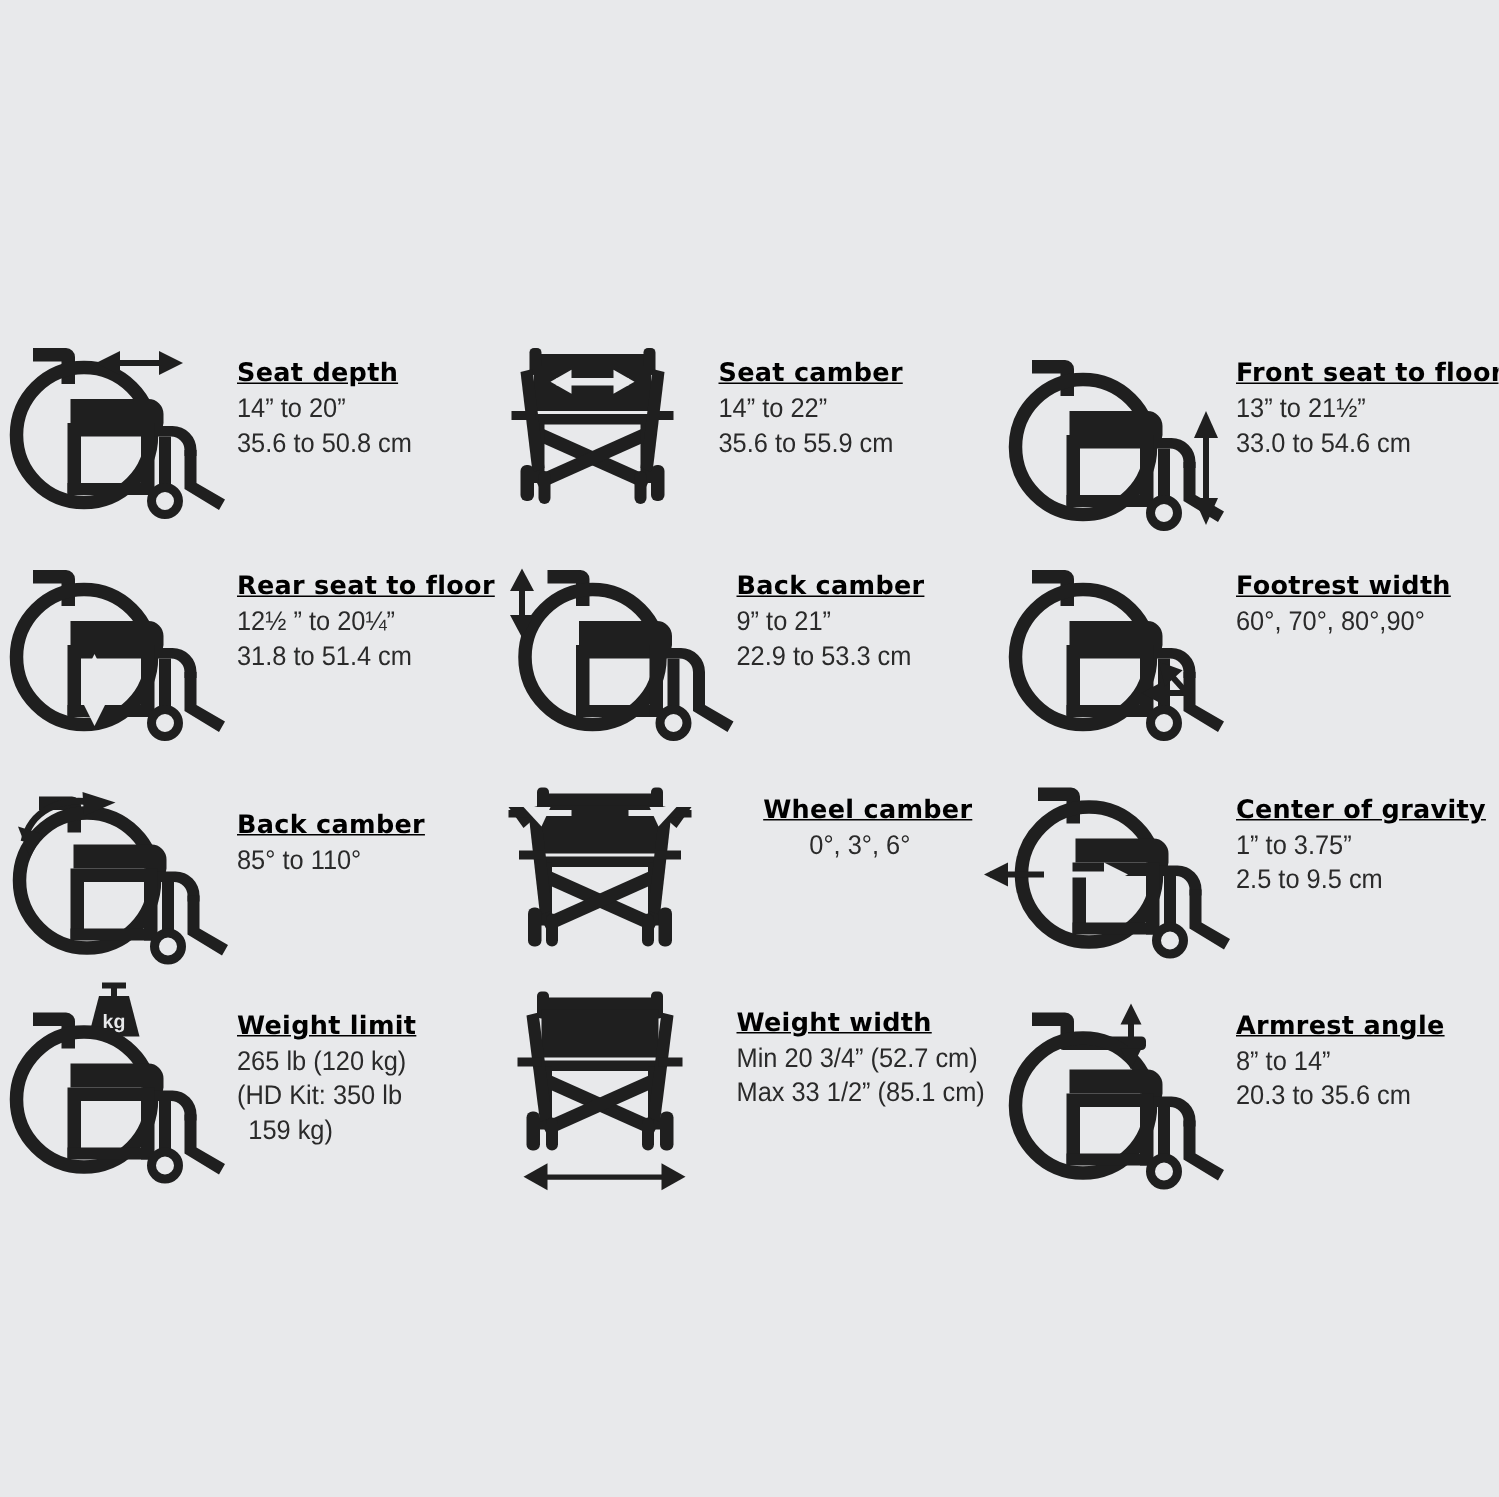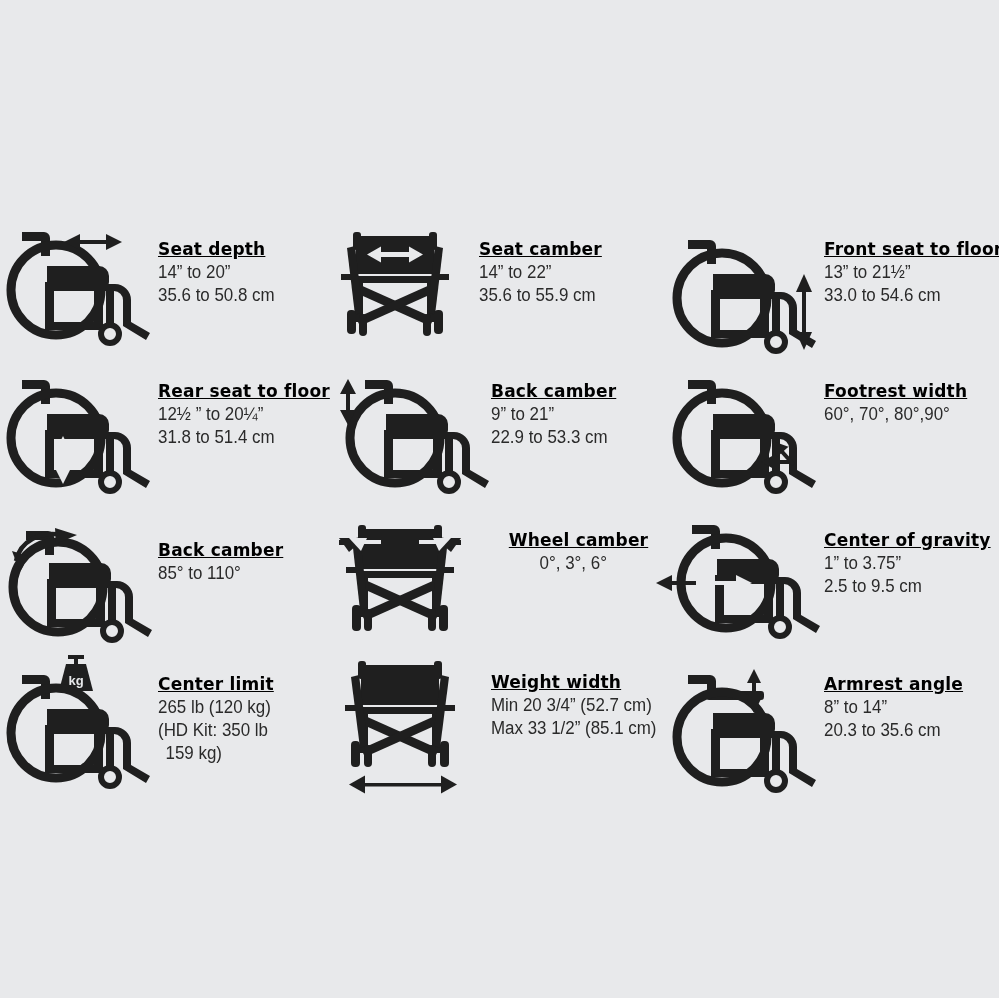--- a/index.html
+++ b/index.html
@@ -424,21 +424,21 @@
             <path d="M45 114 h54 v8 h-54 z"></path>
             <path d="M94 74 h9 v48 h-9 z"></path>
             <path d="M103 76 h12 a16 16 0 0 1 16 16 v4 h-8 v-4 a9 9 0 0 0 -9 -9 h-11 z"></path>
             <path d="M106 83 h8 v36 h-8 z"></path>
             <path d="M123 92 h8 v22 l19 11 -4 7 -23 -14 z"></path>
             <circle cx="110" cy="126" r="9" fill="none" stroke="#1f1f1f" stroke-width="6"></circle>
           </g>
         </svg>
       </div>
       <div class="spec-text">
-        <div class="spec-title">Center limit</div>
+        <div class="spec-title">Weight limit</div>
         <div class="spec-line">265 lb (120 kg)</div>
         <div class="spec-line">(HD Kit: 350 lb</div>
         <div class="spec-line indent">159 kg)</div>
       </div>
     </div>
 
     <div class="spec-cell col-2 cell-overall">
       <div class="icon-wrap">
         <svg width="148" height="160" viewBox="0 0 148 160">
           <g class="ink">

